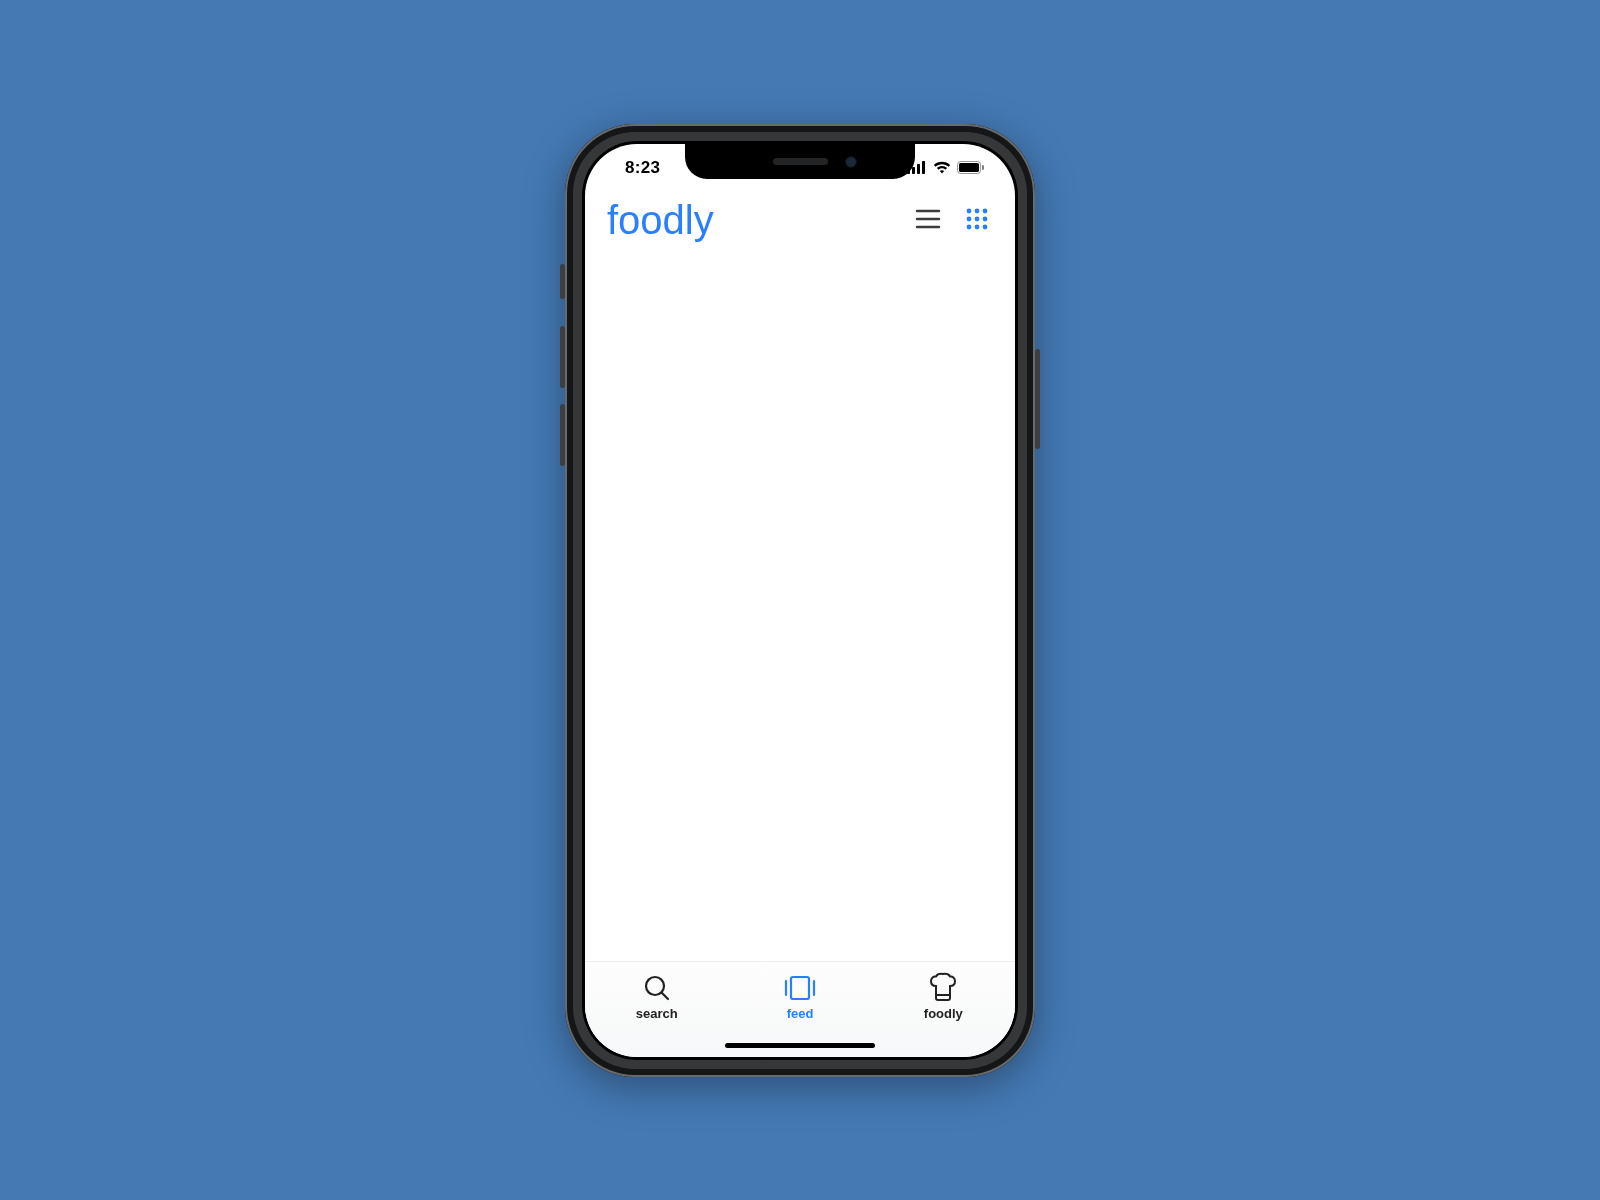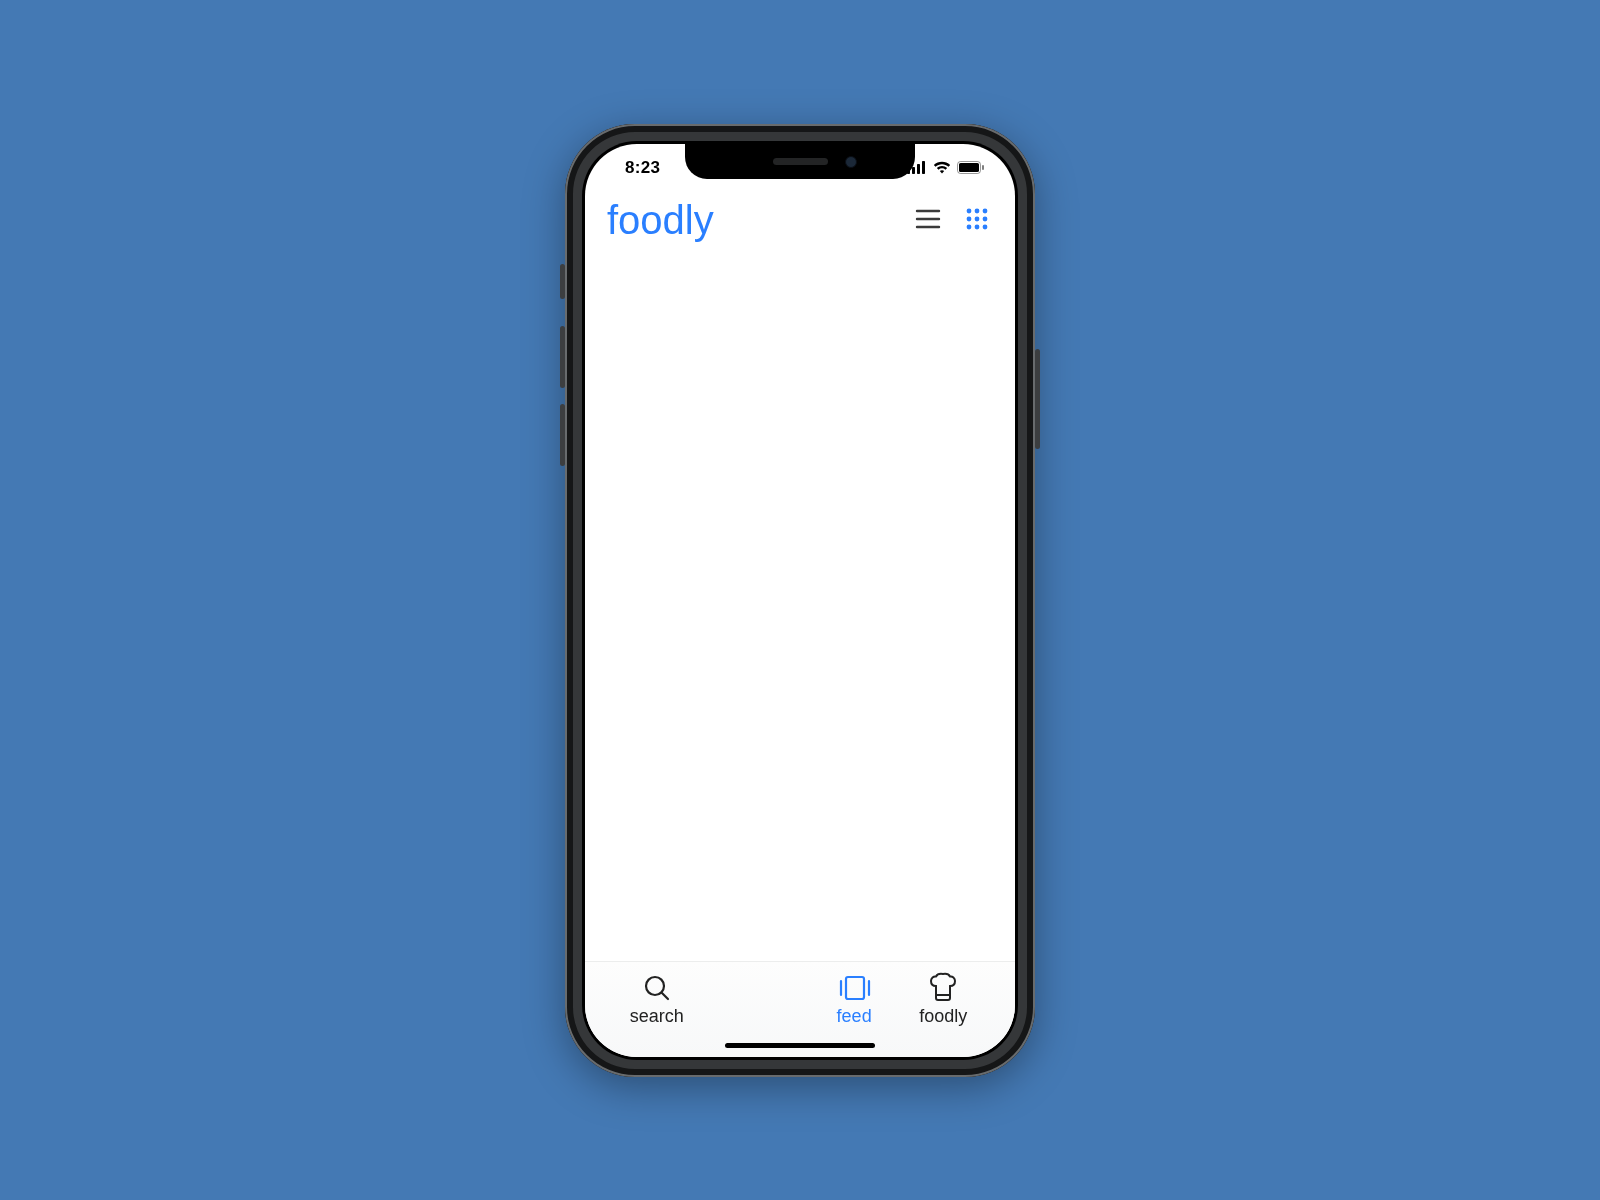--- a/index.html
+++ b/index.html
@@ -143,22 +143,22 @@
   }
   .tab {
     display: flex;
     flex-direction: column;
     align-items: center;
     gap: 2px;
     cursor: pointer;
     flex: 1;
     color: #222;
   }
-  .tab.active { color: #2a7fff; align-items: flex-end; }
-  .tab-label { font-size: 18px; font-weight: 400; }
+  .tab.active { color: #2a7fff; }
+  .tab-label { font-size: 13px; font-weight: 700; }
   .tab svg { display: block; }
 
   
   .home-indicator {
     position: absolute;
     bottom: 9px;
     left: 50%;
     transform: translateX(-50%);
     width: 150px;
     height: 5px;

